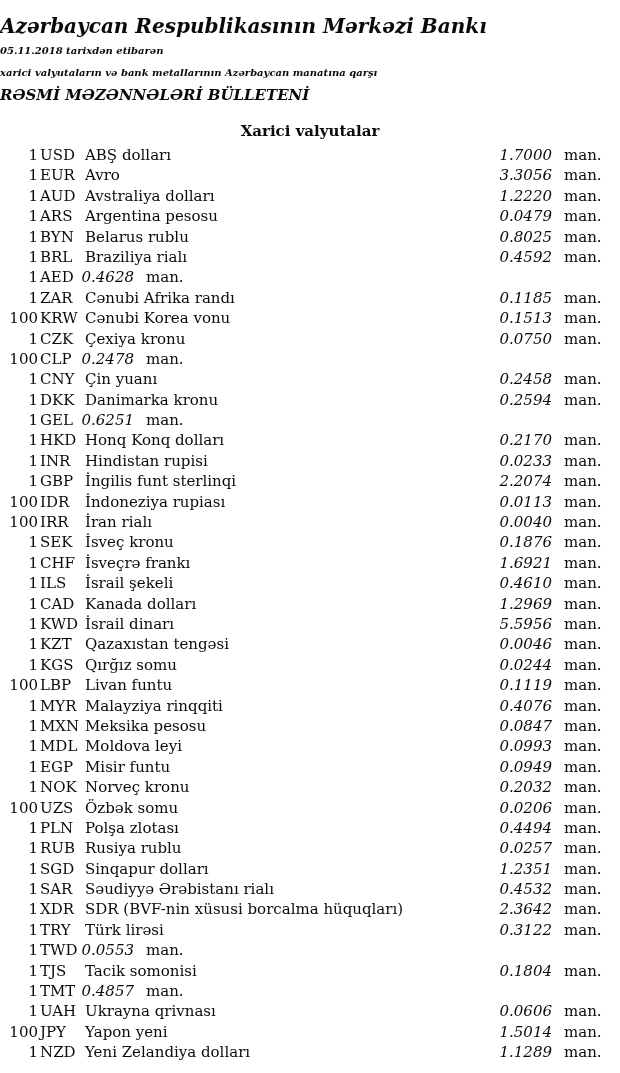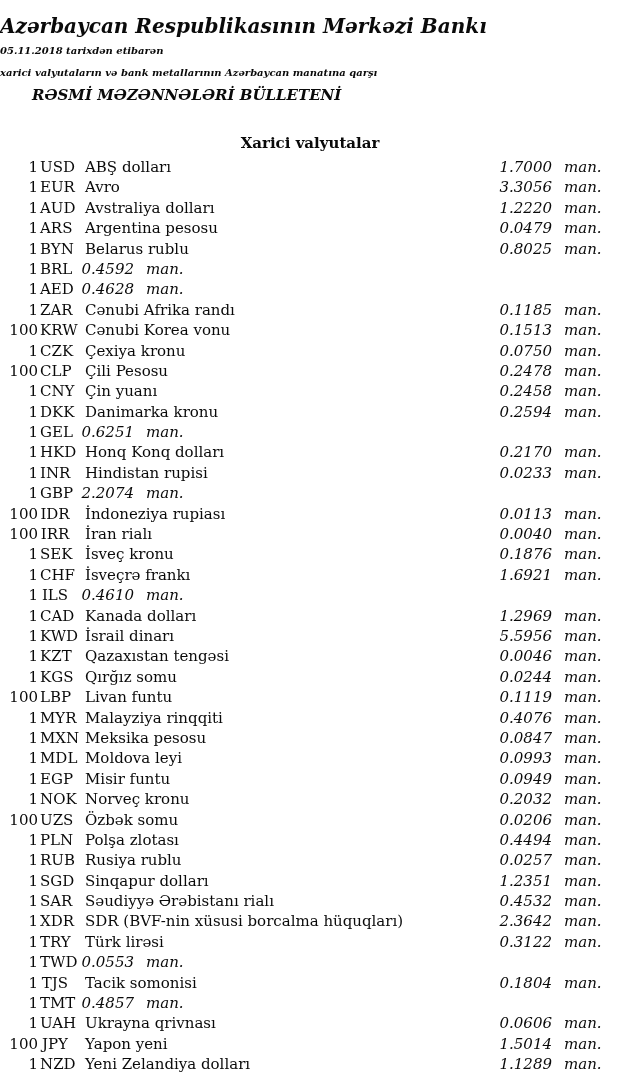--- a/index.html
+++ b/index.html
@@ -29,28 +29,27 @@
     font-size: 20px;
     line-height: 24px;
   }
   .subline {
     font-size: 10px;
     line-height: 18px;
     margin-top: 4px;
   }
   .bulletin {
     font-size: 15px;
-    margin-left: 32px;
   }
   .section-title {
     text-align: center;
     font-weight: bold;
     font-size: 15px;
     line-height: 18px;
-    margin-top: 30px;
+    margin-top: 18px;
   }
   .table {
     margin-top: 5px;
   }
   .row {
     display: flex;
     align-items: baseline;
     height: 20.4px;
     line-height: 20.4px;
     font-size: 15px;
@@ -59,40 +58,38 @@
   }
   .qty {
     flex: none;
     width: 38px;
     text-align: right;
   }
   .code {
     flex: none;
     width: 30px;
     margin-left: 2px;
-    text-align: center;
   }
   .name {
     flex: 1;
     padding-left: 15px;
     overflow: hidden;
   }
   .rate {
     flex: none;
     width: 64px;
     text-align: right;
     font-weight: normal;
     font-style: italic;
   }
   .unit {
     flex: none;
     width: 34px;
     margin-left: 12px;
     text-align: left;
-    font-style: italic;
   }
 </style>
 </head>
 <body>
 
 <div class="page">
   <div class="header">
     <div class="title">Azərbaycan Respublikasının Mərkəzi Bankı</div>
     <div class="subline">05.11.2018 tarixdən etibarən</div>
     <div class="subline">xarici valyutaların və bank metallarının Azərbaycan manatına qarşı</div>
@@ -138,20 +135,21 @@
     <span class="qty">1</span>
     <span class="code">BYN</span>
     <span class="name">Belarus rublu</span>
     <span class="rate">0.8025</span>
     <span class="unit">man.</span>
   </div>
 
   <div class="row">
     <span class="qty">1</span>
     <span class="code">BRL</span>
+    <span class="name">Braziliya rialı</span>
     <span class="rate">0.4592</span>
     <span class="unit">man.</span>
   </div>
 
   <div class="row">
     <span class="qty">1</span>
     <span class="code">AED</span>
     <span class="rate">0.4628</span>
     <span class="unit">man.</span>
   </div>
@@ -176,21 +174,20 @@
     <span class="qty">1</span>
     <span class="code">CZK</span>
     <span class="name">Çexiya kronu</span>
     <span class="rate">0.0750</span>
     <span class="unit">man.</span>
   </div>
 
   <div class="row">
     <span class="qty">100</span>
     <span class="code">CLP</span>
-    <span class="name">Çili Pesosu</span>
     <span class="rate">0.2478</span>
     <span class="unit">man.</span>
   </div>
 
   <div class="row">
     <span class="qty">1</span>
     <span class="code">CNY</span>
     <span class="name">Çin yuanı</span>
     <span class="rate">0.2458</span>
     <span class="unit">man.</span>
@@ -223,20 +220,21 @@
     <span class="qty">1</span>
     <span class="code">INR</span>
     <span class="name">Hindistan rupisi</span>
     <span class="rate">0.0233</span>
     <span class="unit">man.</span>
   </div>
 
   <div class="row">
     <span class="qty">1</span>
     <span class="code">GBP</span>
+    <span class="name">İngilis funt sterlinqi</span>
     <span class="rate">2.2074</span>
     <span class="unit">man.</span>
   </div>
 
   <div class="row">
     <span class="qty">100</span>
     <span class="code">IDR</span>
     <span class="name">İndoneziya rupiası</span>
     <span class="rate">0.0113</span>
     <span class="unit">man.</span>
@@ -262,20 +260,21 @@
     <span class="qty">1</span>
     <span class="code">CHF</span>
     <span class="name">İsveçrə frankı</span>
     <span class="rate">1.6921</span>
     <span class="unit">man.</span>
   </div>
 
   <div class="row">
     <span class="qty">1</span>
     <span class="code">ILS</span>
+    <span class="name">İsrail şekeli</span>
     <span class="rate">0.4610</span>
     <span class="unit">man.</span>
   </div>
 
   <div class="row">
     <span class="qty">1</span>
     <span class="code">CAD</span>
     <span class="name">Kanada dolları</span>
     <span class="rate">1.2969</span>
     <span class="unit">man.</span>

